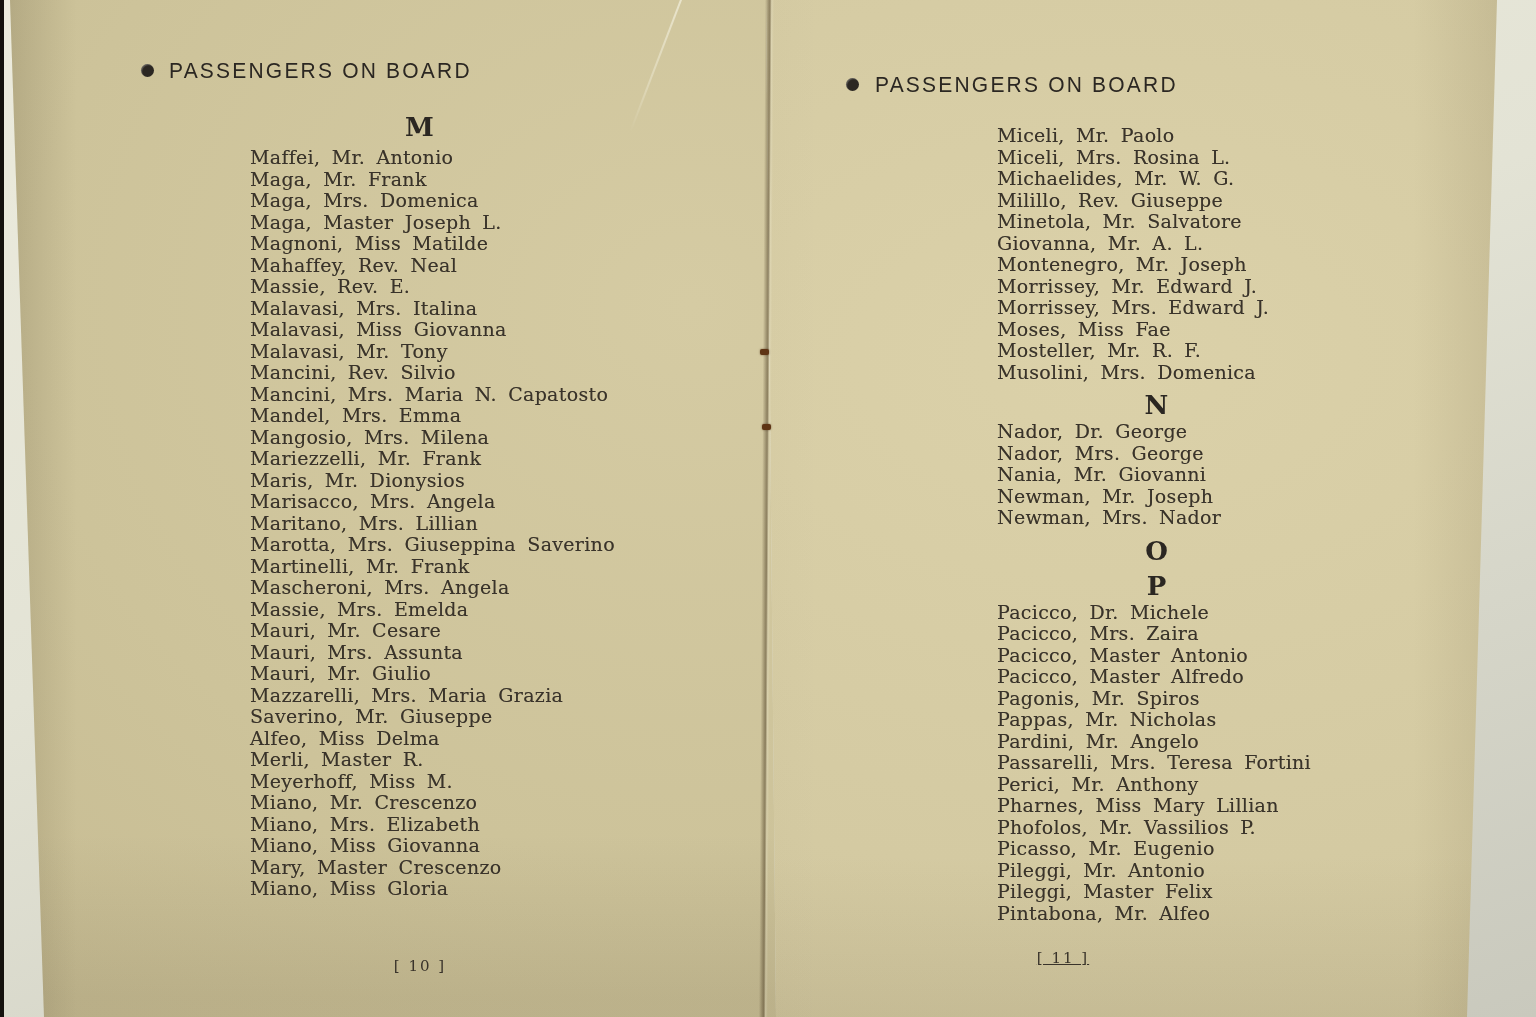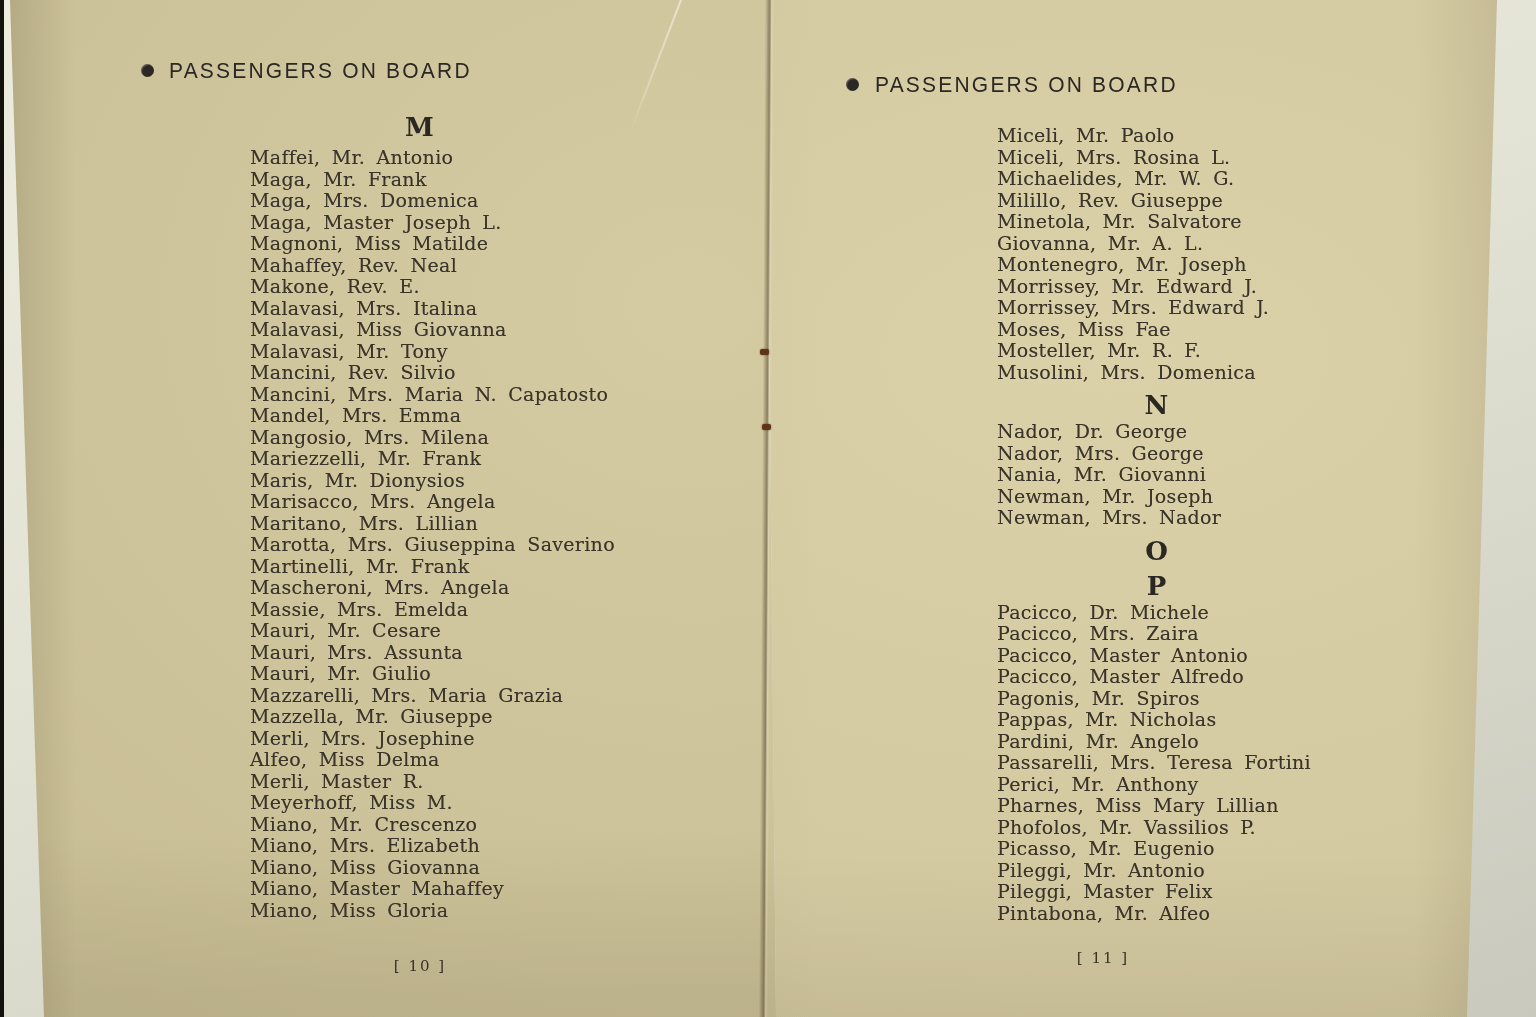--- a/index.html
+++ b/index.html
@@ -70,69 +70,68 @@
     font-size:19px;line-height:21.5px;white-space:nowrap;
     color:var(--ink,#39332a);letter-spacing:.3px;word-spacing:5px;
     text-shadow:0 0 .6px rgba(60,50,40,.45);
   }
   .page-num{
     position:absolute;font-size:15px;letter-spacing:2px;
     color:var(--ink,#39332a);text-align:center;
     font-family:"DejaVu Serif", serif;
   }
   .num-left{left:250px;top:957px;width:340px;}
-  .num-right{left:943px;top:949px;width:320px;}
+  .num-right{left:903px;top:949px;width:320px;text-decoration:underline;}
 </style>
 </head>
 <body>
 
 <div class="scene">
 
   <div class="edge-strip"></div>
 
   <div class="page page-left">
     <span class="bullet bullet-left"></span>
     <div class="page-header hdr-left">PASSENGERS ON BOARD</div>
     <div class="sections sections-left">
         <div class="letter">M</div>
         <div class="name">Maffei, Mr. Antonio</div>
         <div class="name">Maga, Mr. Frank</div>
         <div class="name">Maga, Mrs. Domenica</div>
         <div class="name">Maga, Master Joseph L.</div>
         <div class="name">Magnoni, Miss Matilde</div>
         <div class="name">Mahaffey, Rev. Neal</div>
-        <div class="name">Makone, Rev. E.</div>
+        <div class="name">Massie, Rev. E.</div>
         <div class="name">Malavasi, Mrs. Italina</div>
         <div class="name">Malavasi, Miss Giovanna</div>
         <div class="name">Malavasi, Mr. Tony</div>
         <div class="name">Mancini, Rev. Silvio</div>
         <div class="name">Mancini, Mrs. Maria N. Capatosto</div>
         <div class="name">Mandel, Mrs. Emma</div>
         <div class="name">Mangosio, Mrs. Milena</div>
         <div class="name">Mariezzelli, Mr. Frank</div>
         <div class="name">Maris, Mr. Dionysios</div>
         <div class="name">Marisacco, Mrs. Angela</div>
         <div class="name">Maritano, Mrs. Lillian</div>
         <div class="name">Marotta, Mrs. Giuseppina Saverino</div>
         <div class="name">Martinelli, Mr. Frank</div>
         <div class="name">Mascheroni, Mrs. Angela</div>
         <div class="name">Massie, Mrs. Emelda</div>
         <div class="name">Mauri, Mr. Cesare</div>
         <div class="name">Mauri, Mrs. Assunta</div>
         <div class="name">Mauri, Mr. Giulio</div>
         <div class="name">Mazzarelli, Mrs. Maria Grazia</div>
-        <div class="name">Mazzella, Mr. Giuseppe</div>
-        <div class="name">Merli, Mrs. Josephine</div>
+        <div class="name">Saverino, Mr. Giuseppe</div>
         <div class="name">Alfeo, Miss Delma</div>
         <div class="name">Merli, Master R.</div>
         <div class="name">Meyerhoff, Miss M.</div>
         <div class="name">Miano, Mr. Crescenzo</div>
         <div class="name">Miano, Mrs. Elizabeth</div>
         <div class="name">Miano, Miss Giovanna</div>
-        <div class="name">Miano, Master Mahaffey</div>
+        <div class="name">Mary, Master Crescenzo</div>
         <div class="name">Miano, Miss Gloria</div>
       </div>
     <div class="page-num num-left">[ 10 ]</div>
     <div class="crease"></div>
   </div>
 
   <div class="page page-right">
     <span class="bullet bullet-right"></span>
     <div class="page-header hdr-right">PASSENGERS ON BOARD</div>
     <div class="sections sections-right">

